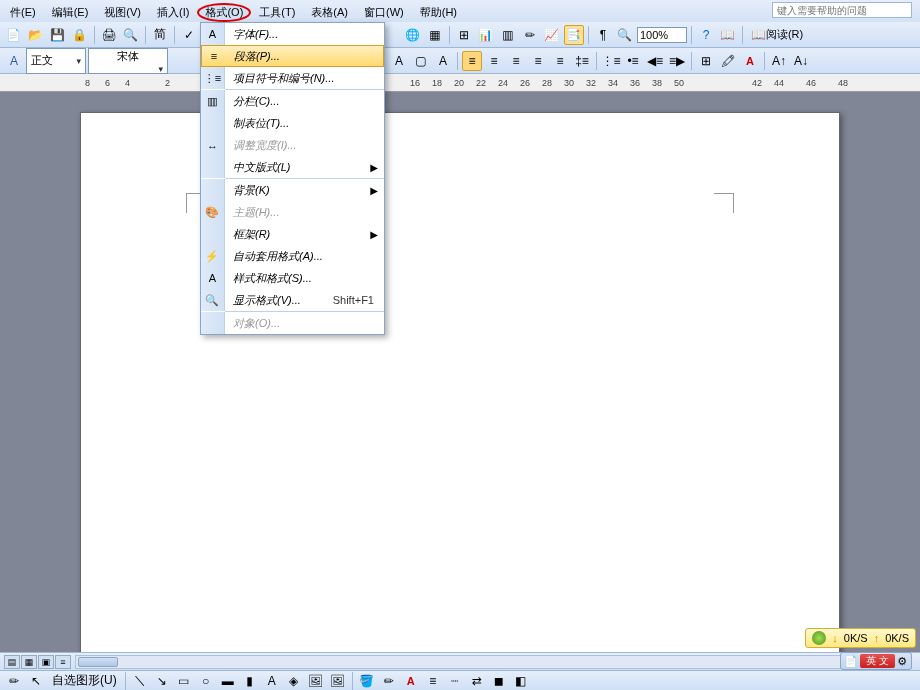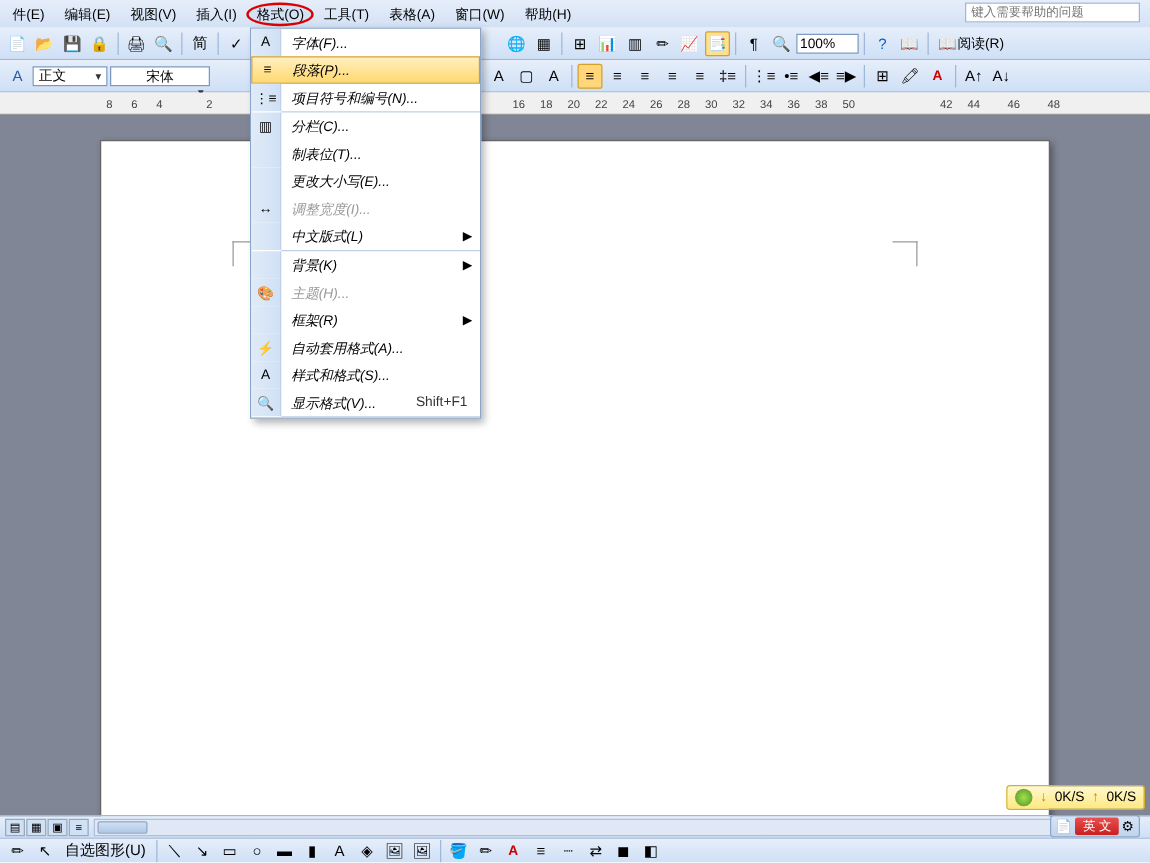--- a/index.html
+++ b/index.html
@@ -1,29 +1,29 @@
 <!DOCTYPE html>
 <html><head>
 <meta charset="utf-8">
 <style>
 * { margin: 0; padding: 0; box-sizing: border-box; font-family: "Microsoft YaHei", SimSun, Arial, sans-serif; font-size: 11px; }
 body { background: #ffffff; width: 920px; height: 690px; overflow: hidden; position: relative; }
 
 
-.menubar { display: flex; background: linear-gradient(#e6eefa, #d3e1f5); height: 22px; align-items: center; padding-left: 2px; position: relative; }
+.menubar { display: flex; background: linear-gradient(#e6eefa, #d3e1f5); height: 22px; align-items: flex-end; padding-left: 2px; position: relative; }
 .menu-item { padding: 2px 8px; cursor: pointer; color: #000; }
 .menu-item.highlight { border: 2px solid #d00; border-radius: 50%; padding: 0 6px; background: #d3e1f5; }
 .help-input { position: absolute; right: 8px; top: 2px; width: 140px; height: 16px; border: 1px solid #a0b8d8; font-size: 10px; padding: 0 4px; color: #888; background: #fff; }
 
 
 .toolbar { display: flex; background: linear-gradient(#e6eefa, #cfe0f6); height: 26px; align-items: center; padding-left: 4px; gap: 2px; border-bottom: 1px solid #a0b8d8; }
 .tb-sep { width: 1px; height: 18px; background: #a0b8d8; margin: 0 2px; }
 .tb-btn { width: 20px; height: 20px; display: flex; align-items: center; justify-content: center; border-radius: 2px; cursor: pointer; font-size: 12px; }
 .tb-btn.wide { width: auto; padding: 0 4px; }
-.tb-select { border: 1px solid #7a98c0; background: #fff; height: 16px; padding: 0 4px; display: flex; align-items: center; font-size: 11px; text-align: right; }
+.tb-select { border: 1px solid #7a98c0; background: #fff; height: 26px; padding: 0 4px; display: flex; align-items: center; font-size: 11px; text-align: right; }
 .tb-select.w1 { width: 60px; }
 .tb-select.w2 { width: 80px; flex-direction: column; }
 .tb-arrow { margin-left: auto; font-size: 9px; color: #333; }
 .tb-zoom { width: 50px; height: 16px; border: 1px solid #7a98c0; background: #fff; font-size: 11px; padding: 0 2px; }
 .highlight-btn { background: #ffe08c; border: 1px solid #d4a02a !important; }
 .align-left-active { background: #ffd77a; border: 1px solid #d4a02a; }
 
 
 .ruler { height: 18px; background: #f0f0f0; border-bottom: 1px solid #999; display: flex; align-items: center; font-size: 9px; color: #444; position: relative; overflow: hidden; }
 .ruler-mark { position: absolute; top: 4px; font-size: 9px; }
@@ -200,24 +200,20 @@
     </div>
     <div class="dd-sep"></div>
     <div class="dd-item">
       <div class="dd-icon">▥</div>
       <div class="dd-label">分栏(C)...</div>
     </div>
     <div class="dd-item">
       <div class="dd-icon"></div>
       <div class="dd-label">制表位(T)...</div>
     </div>
-    <div class="dd-item">
-      <div class="dd-icon"></div>
-      <div class="dd-label">更改大小写(E)...</div>
-    </div>
     <div class="dd-item disabled">
       <div class="dd-icon">↔</div>
       <div class="dd-label">调整宽度(I)...</div>
     </div>
     <div class="dd-item">
       <div class="dd-icon"></div>
       <div class="dd-label">中文版式(L)</div>
       <div class="dd-arrow">▶</div>
     </div>
     <div class="dd-sep"></div>
@@ -242,20 +238,24 @@
     <div class="dd-item">
       <div class="dd-icon">A</div>
       <div class="dd-label">样式和格式(S)...</div>
     </div>
     <div class="dd-item">
       <div class="dd-icon">🔍</div>
       <div class="dd-label">显示格式(V)...</div>
       <div class="dd-shortcut">Shift+F1</div>
     </div>
     <div class="dd-sep"></div>
+    <div class="dd-item disabled">
+      <div class="dd-icon"></div>
+      <div class="dd-label">对象(O)...</div>
+    </div>
   </div>
 
 <div class="net-indicator">
   <div class="net-icon"></div>
   <span style="color:#c80">↓</span>
     <span>0K/S</span>
   <span style="color:#c80">↑</span>
     <span>0K/S</span>
 </div>
 

